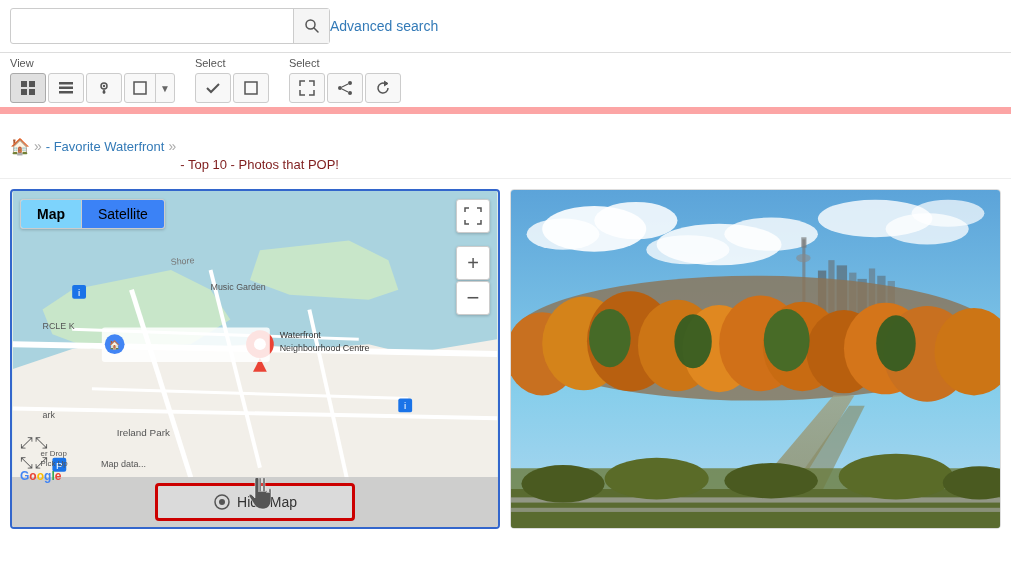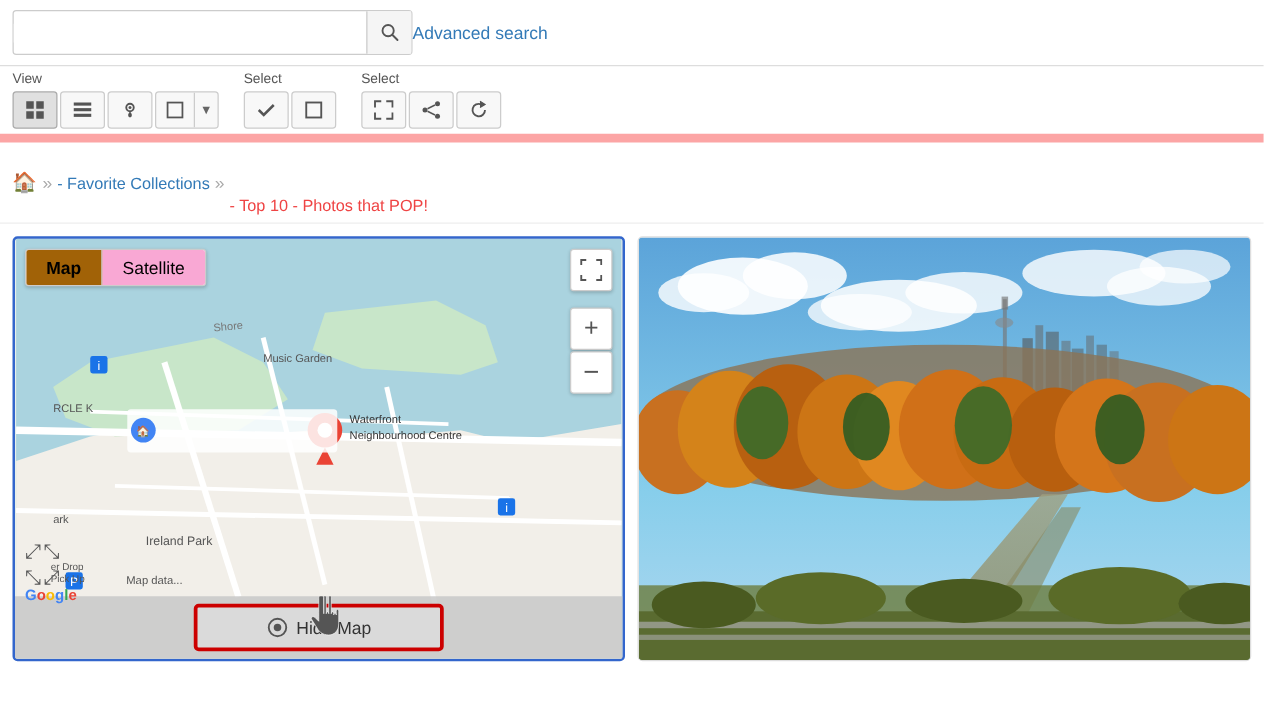--- a/index.html
+++ b/index.html
@@ -131,21 +131,21 @@
     .breadcrumb-sep {
       color: #aaa;
       font-size: 14px;
     }
     .breadcrumb-link {
       color: #337ab7;
       cursor: pointer;
       text-decoration: none;
     }
     .breadcrumb-current {
-      color: #ef4444;
+      color: #7f1d1d;
       margin-top: 37px;
     }
 
     
     .main-content {
       display: flex;
       padding: 10px;
       gap: 10px;
       height: calc(579px - 36px - 45px - 33px);
     }
@@ -172,24 +172,24 @@
       border: 1px solid #ccc;
       border-radius: 3px;
       overflow: hidden;
       z-index: 10;
       box-shadow: 0 1px 3px rgba(0,0,0,0.2);
     }
     .map-type-btn {
       padding: 6px 16px;
       font-size: 14px;
       cursor: pointer;
-      background: #f9a8d4;
+      background: #3b82f6;
       border: none;
     }
-    .map-type-btn.active { background: #a16207; font-weight: bold; }
+    .map-type-btn.active { background: #7dd3fc; font-weight: bold; }
     .map-type-btn:first-child { border-right: 1px solid #ccc; }
 
     .map-fullscreen-btn {
       position: absolute;
       top: 8px;
       right: 8px;
       width: 34px;
       height: 34px;
       background: #fff;
       border: 1px solid #ccc;
@@ -430,21 +430,21 @@
           </svg>
       </button>
     </div>
   </div>
 
 </div>
 
 <div class="breadcrumb">
   <span class="breadcrumb-home">🏠</span>
   <span class="breadcrumb-sep">»</span>
-  <a class="breadcrumb-link">- Favorite Collections</a>
+  <a class="breadcrumb-link">- Favorite Waterfront</a>
   <span class="breadcrumb-sep">»</span>
   <span class="breadcrumb-current">- Top 10 - Photos that POP!</span>
 </div>
 
 <div class="main-content">
 
   <div class="map-panel">
 
     <svg class="map-svg-bg" viewBox="0 0 490 340" xmlns="http://www.w3.org/2000/svg">
 

